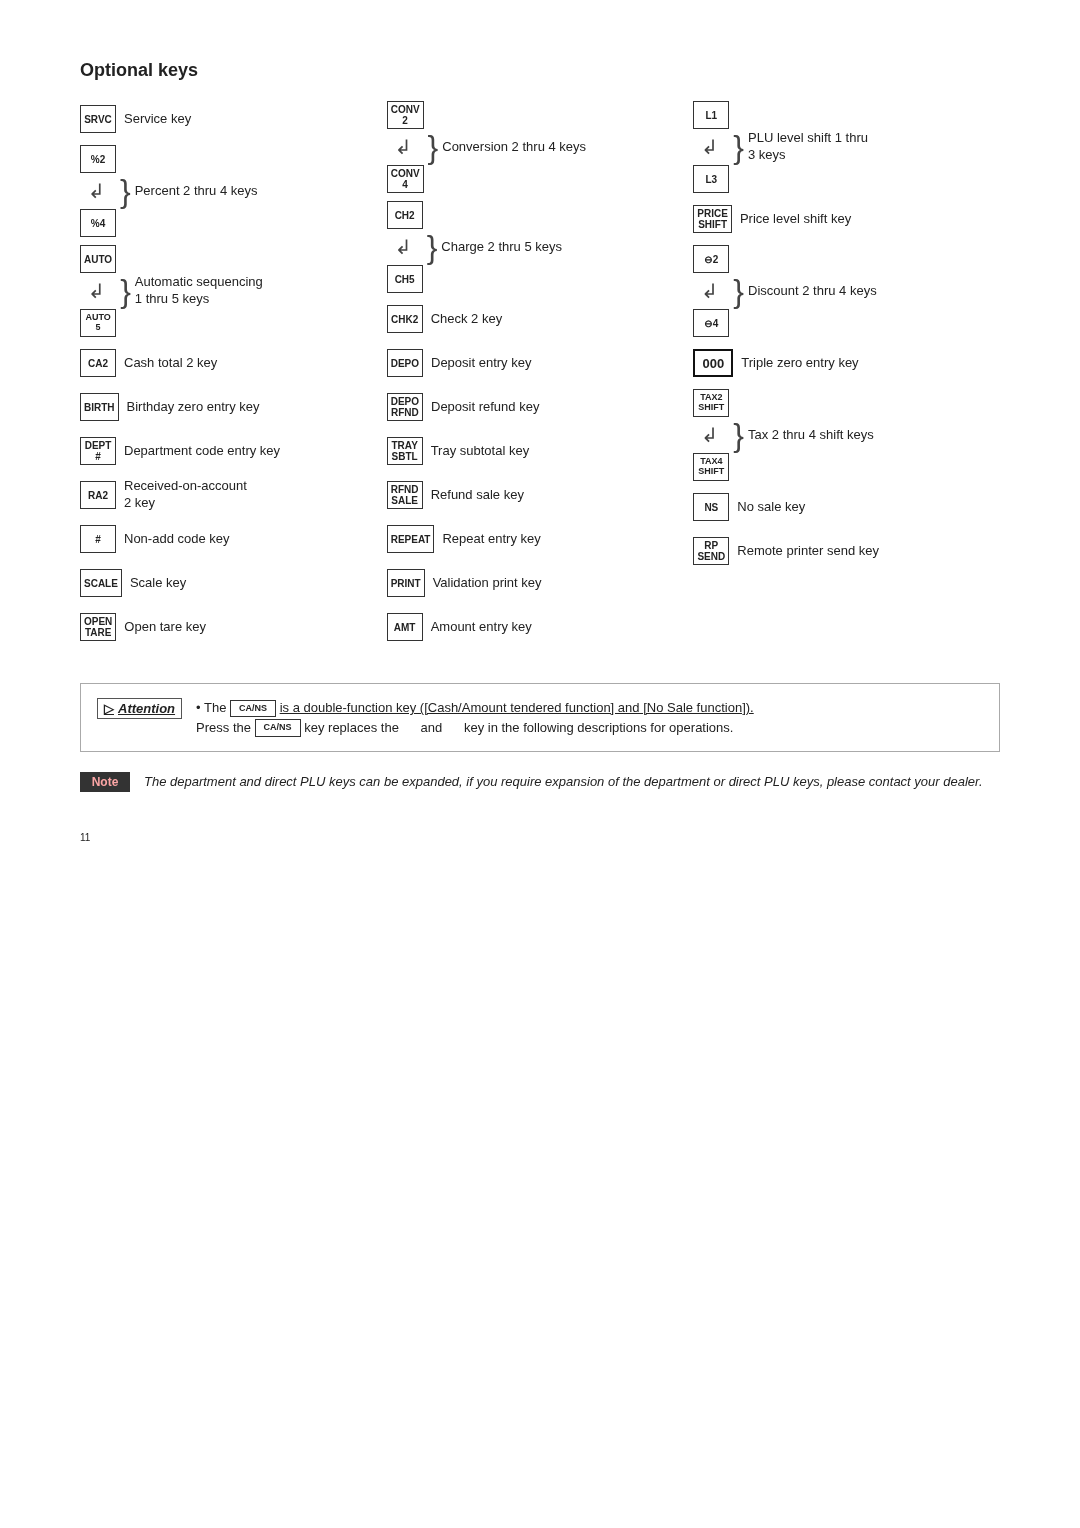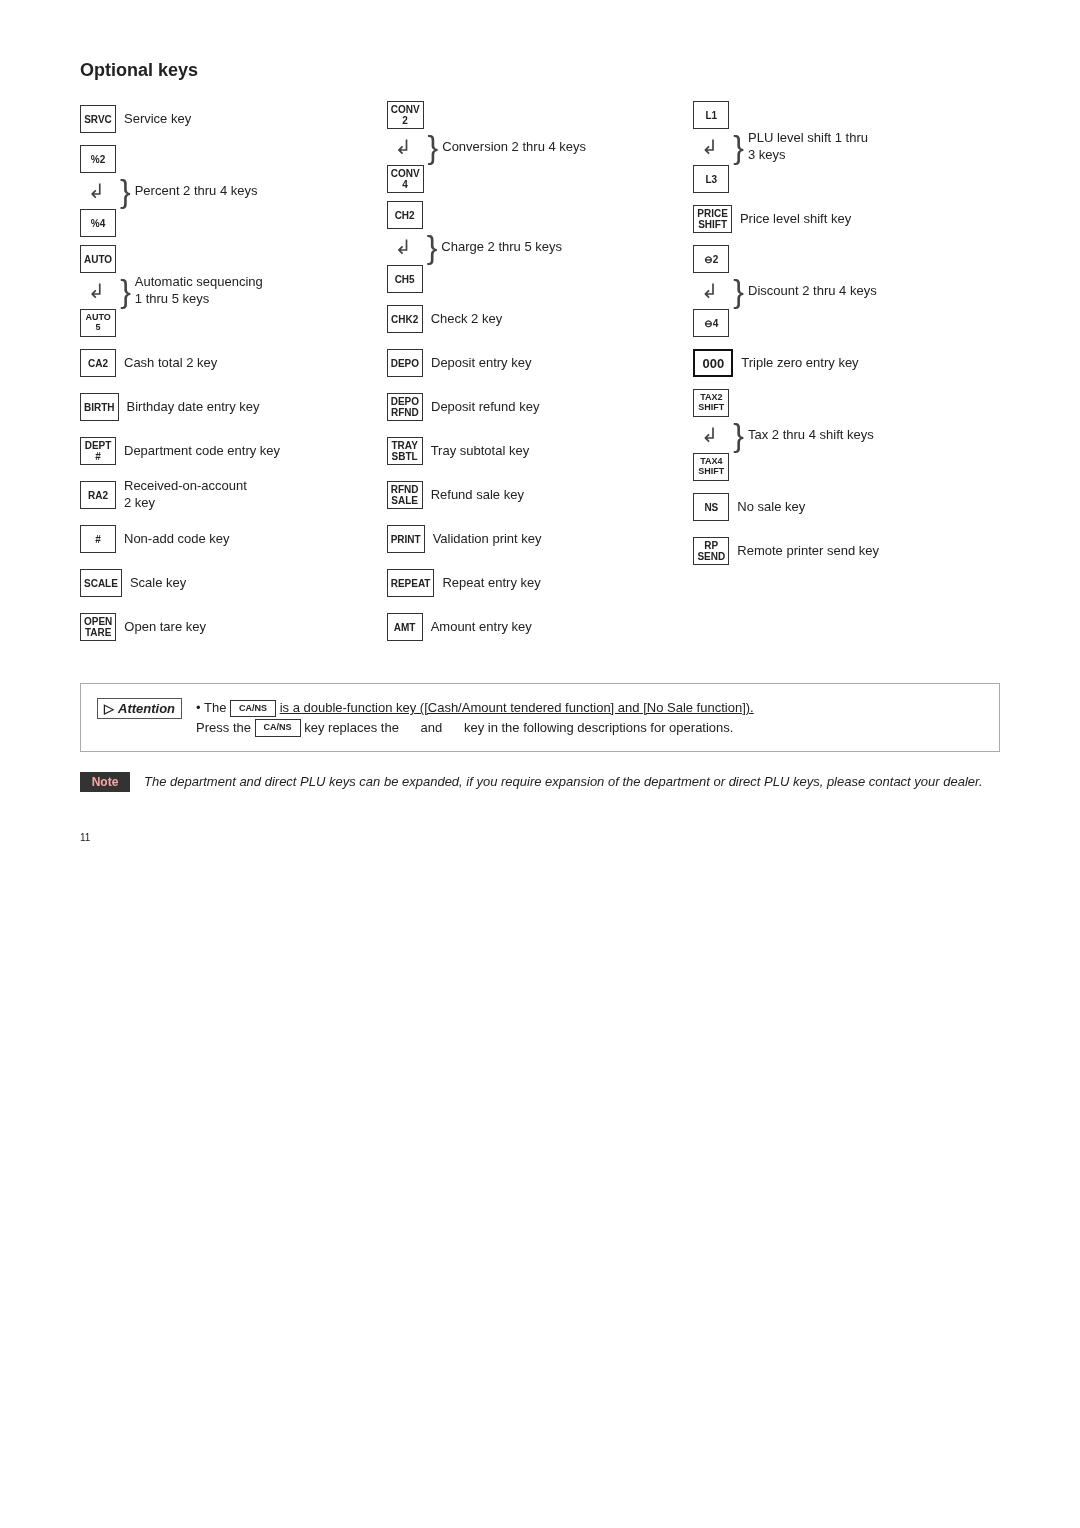--- a/index.html
+++ b/index.html
@@ -95,20 +95,21 @@
     .attention-label {
       font-weight: bold;
       font-style: italic;
       font-size: 13px;
       white-space: nowrap;
       border: 1px solid #555;
       padding: 2px 6px;
       display: flex;
       align-items: center;
       gap: 4px;
+      text-decoration: underline;
     }
     .attention-label::before {
       content: "▷";
       font-style: normal;
     }
     .attention-text {
       font-size: 13px;
       line-height: 1.5;
     }
     .note-box {
@@ -179,21 +180,21 @@
       <span class="brace-label">Automatic sequencing<br>1 thru 5 keys</span>
     </div>
 
     <div class="key-row">
       <div class="key-box">CA2</div>
       <span class="key-label">Cash total 2 key</span>
     </div>
 
     <div class="key-row">
       <div class="key-box">BIRTH</div>
-      <span class="key-label">Birthday date entry key</span>
+      <span class="key-label">Birthday zero entry key</span>
     </div>
 
     <div class="key-row">
       <div class="key-box">DEPT<br>#</div>
       <span class="key-label">Department code entry key</span>
     </div>
 
     <div class="key-row">
       <div class="key-box">RA2</div>
       <span class="key-label">Received-on-account<br>2 key</span>
@@ -257,27 +258,27 @@
       <div class="key-box">TRAY<br>SBTL</div>
       <span class="key-label">Tray subtotal key</span>
     </div>
 
     <div class="key-row">
       <div class="key-box">RFND<br>SALE</div>
       <span class="key-label">Refund sale key</span>
     </div>
 
     <div class="key-row">
+      <div class="key-box">REPEAT</div>
+      <span class="key-label">Repeat entry key</span>
+    </div>
+
+    <div class="key-row">
       <div class="key-box">PRINT</div>
       <span class="key-label">Validation print key</span>
-    </div>
-
-    <div class="key-row">
-      <div class="key-box">REPEAT</div>
-      <span class="key-label">Repeat entry key</span>
     </div>
 
     <div class="key-row">
       <div class="key-box">AMT</div>
       <span class="key-label">Amount entry key</span>
     </div>
   </div>
 
   <div class="column">
 

